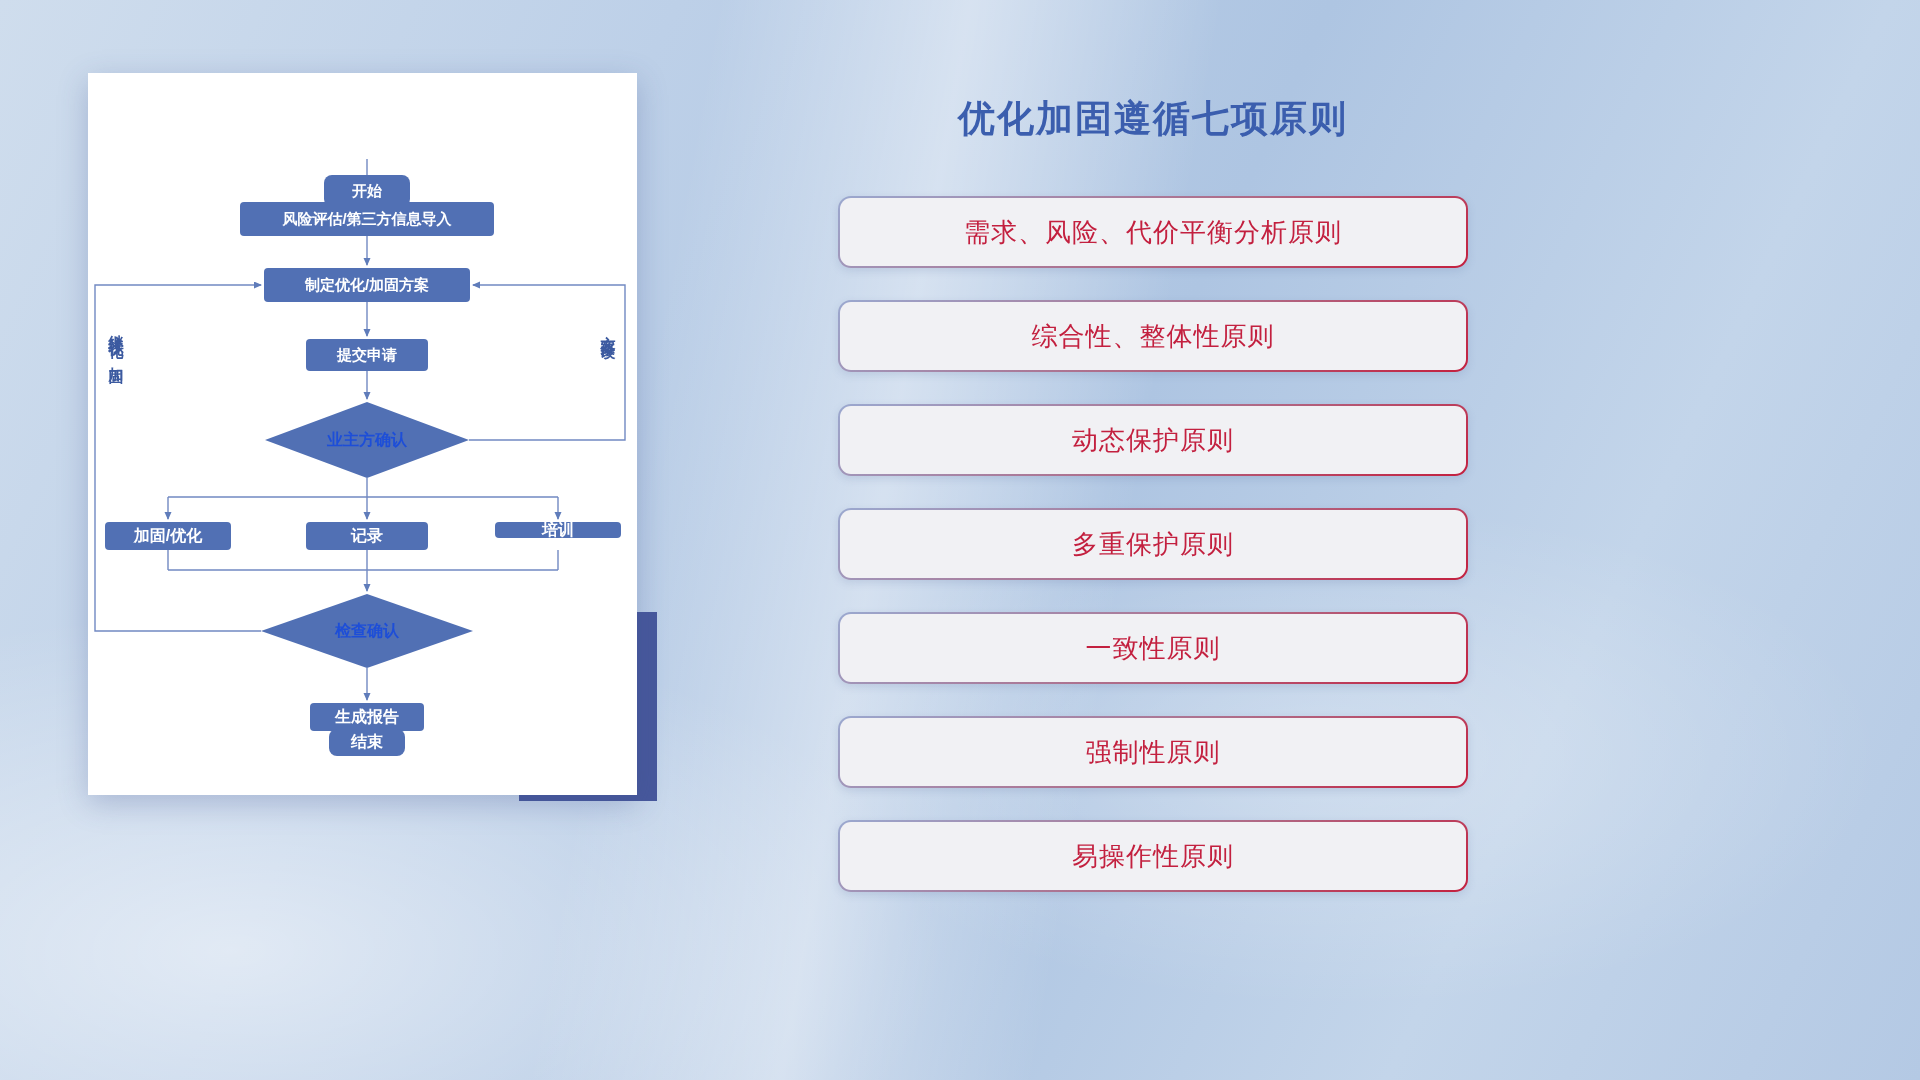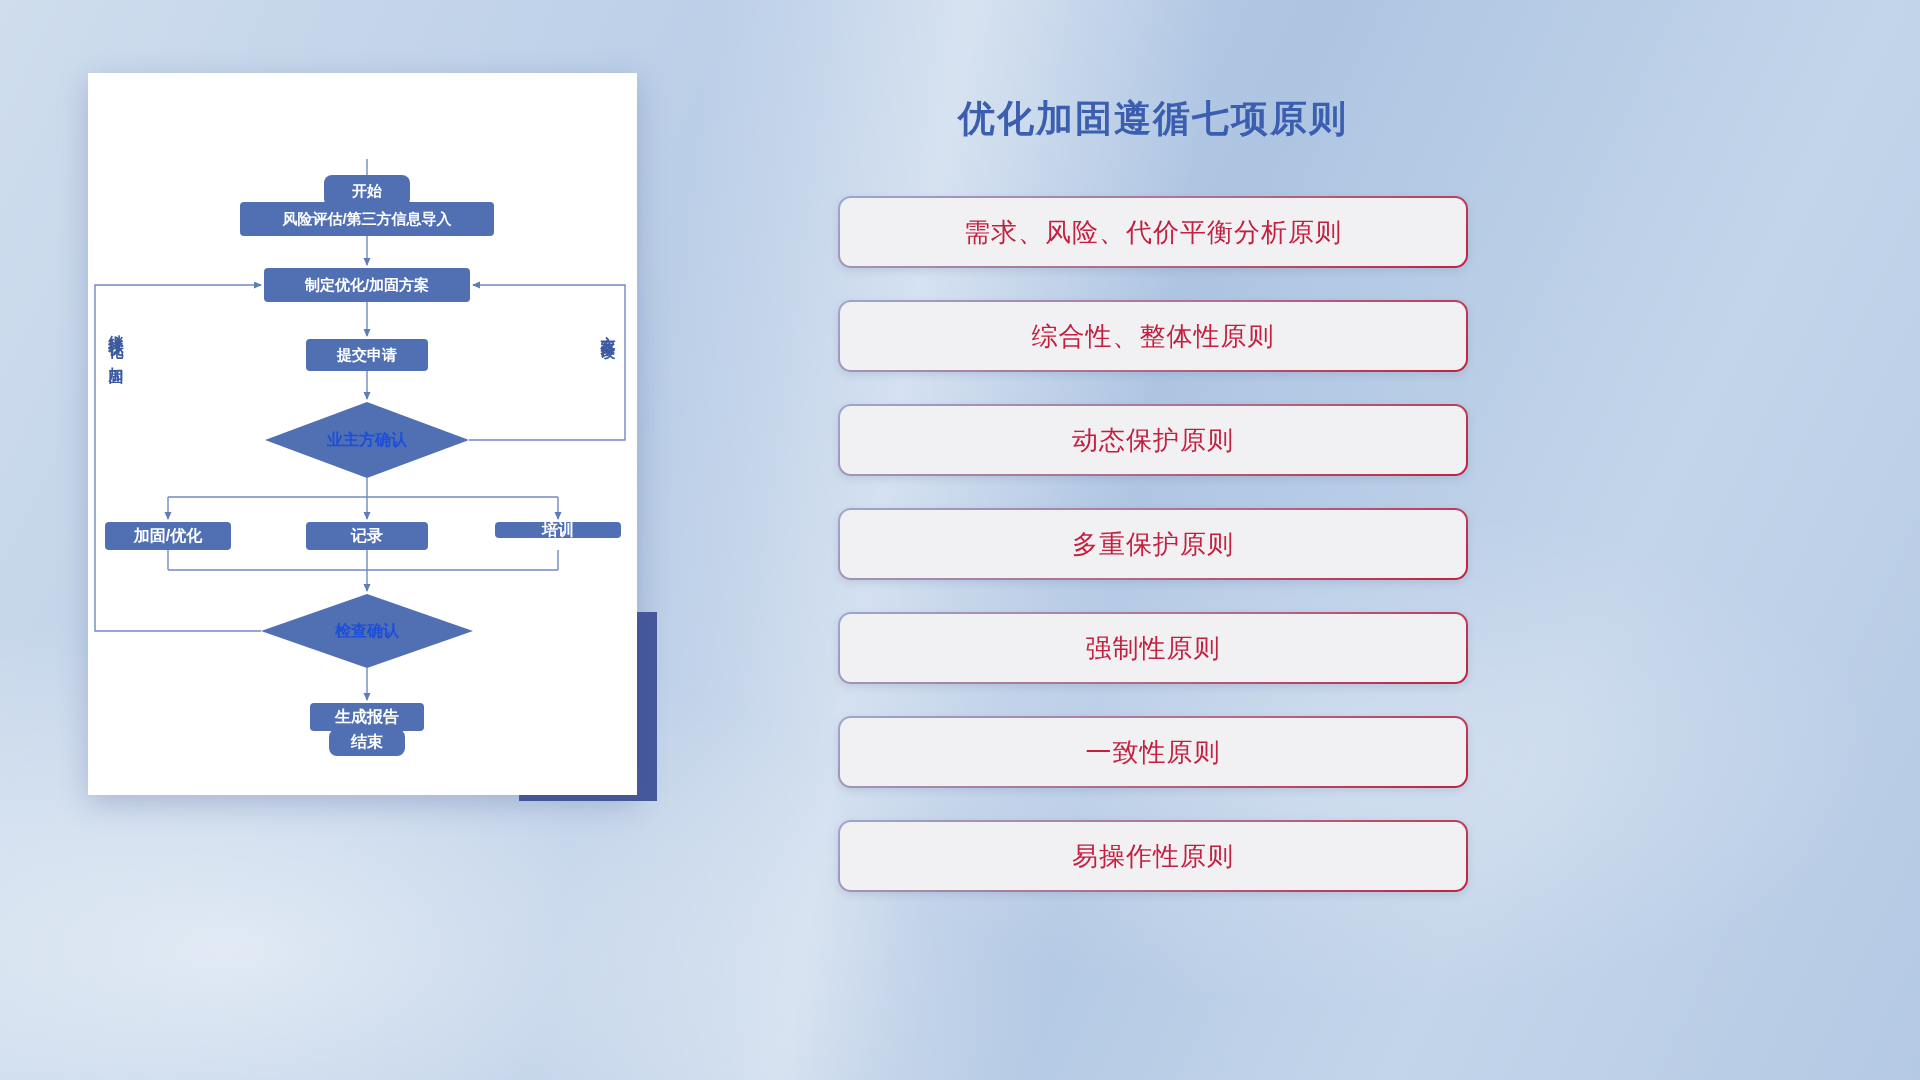--- a/index.html
+++ b/index.html
@@ -131,17 +131,17 @@
   <div class="vlabel" style="left:510px; top:250px; height:110px;">方案修改</div>
 </div>
 
 <div class="panel">
   <div class="panel-title">优化加固遵循七项原则</div>
   <div class="pills">
     <div class="pill">需求、风险、代价平衡分析原则</div>
     <div class="pill">综合性、整体性原则</div>
     <div class="pill">动态保护原则</div>
     <div class="pill">多重保护原则</div>
+    <div class="pill">一致性原则</div>
     <div class="pill">强制性原则</div>
-    <div class="pill">一致性原则</div>
     <div class="pill">易操作性原则</div>
   </div>
 </div>
 
 </body></html>

